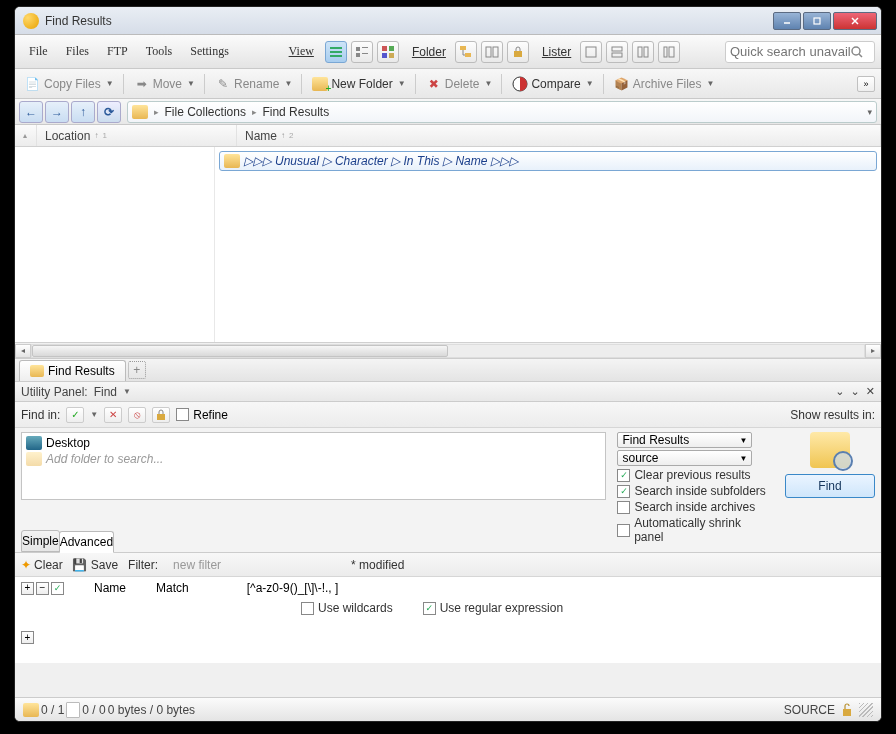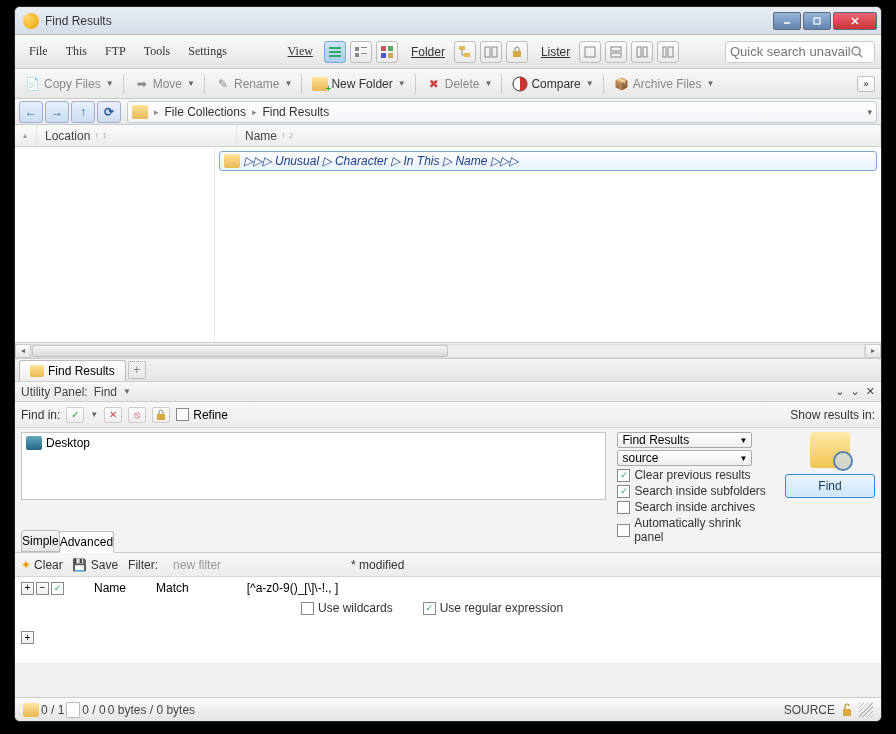--- a/index.html
+++ b/index.html
@@ -138,21 +138,21 @@
           <svg viewBox="0 0 10 10">
             <line x1="2" y1="2" x2="8" y2="8" stroke="#fff" stroke-width="1.5"></line>
             <line x1="8" y1="2" x2="2" y2="8" stroke="#fff" stroke-width="1.5"></line>
           </svg>
         </div>
     </div>
   </div>
 
   <div class="menubar">
     <div class="menu-item">File</div>
-    <div class="menu-item">This</div>
+    <div class="menu-item">Files</div>
     <div class="menu-item">FTP</div>
     <div class="menu-item">Tools</div>
     <div class="menu-item">Settings</div>
     <div class="menu-item view">View</div>
     <div class="icon-box active">
         <svg width="14" height="14">
           <rect x="1" y="2" width="12" height="2" fill="#3a6"></rect>
           <rect x="1" y="6" width="12" height="2" fill="#3a6"></rect>
           <rect x="1" y="10" width="12" height="2" fill="#3a6"></rect>
         </svg>
@@ -367,20 +367,26 @@
     </div>
     <span class="fb-right">Show results in:</span>
   </div>
 
   <div class="find-body">
     <div class="folder-list">
       <div class="fl-row">
         <div class="fl-icon desktop-icon"></div>
         <span>Desktop</span>
       </div>
+      <div class="fl-row">
+        <div class="fl-icon">
+            <div class="folder-icon" style="opacity:0.5;"></div>
+          </div>
+        <span class="fl-add">Add folder to search...</span>
+      </div>
     </div>
     <div class="right-opts">
       <div class="combo">
           <span>Find Results</span>
           <span style="font-size:8px;">▼</span>
         </div>
       <div class="combo">
           <span>source</span>
           <span style="font-size:8px;">▼</span>
         </div>

